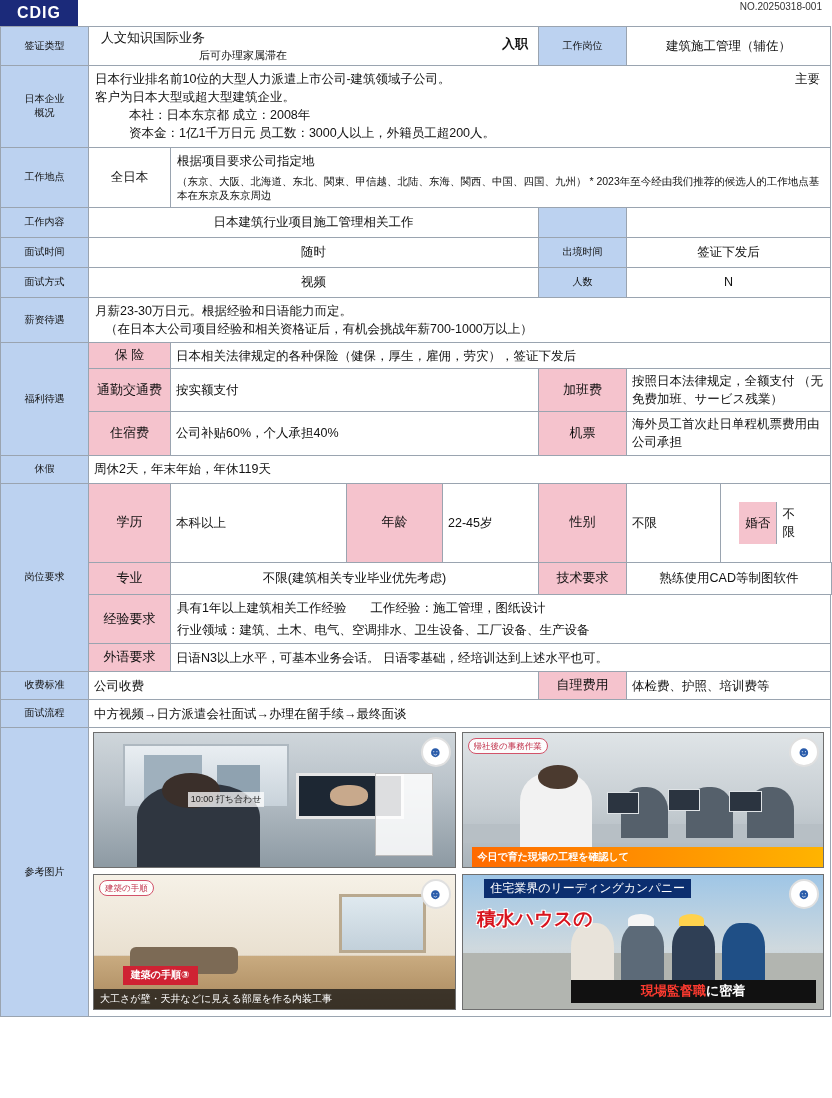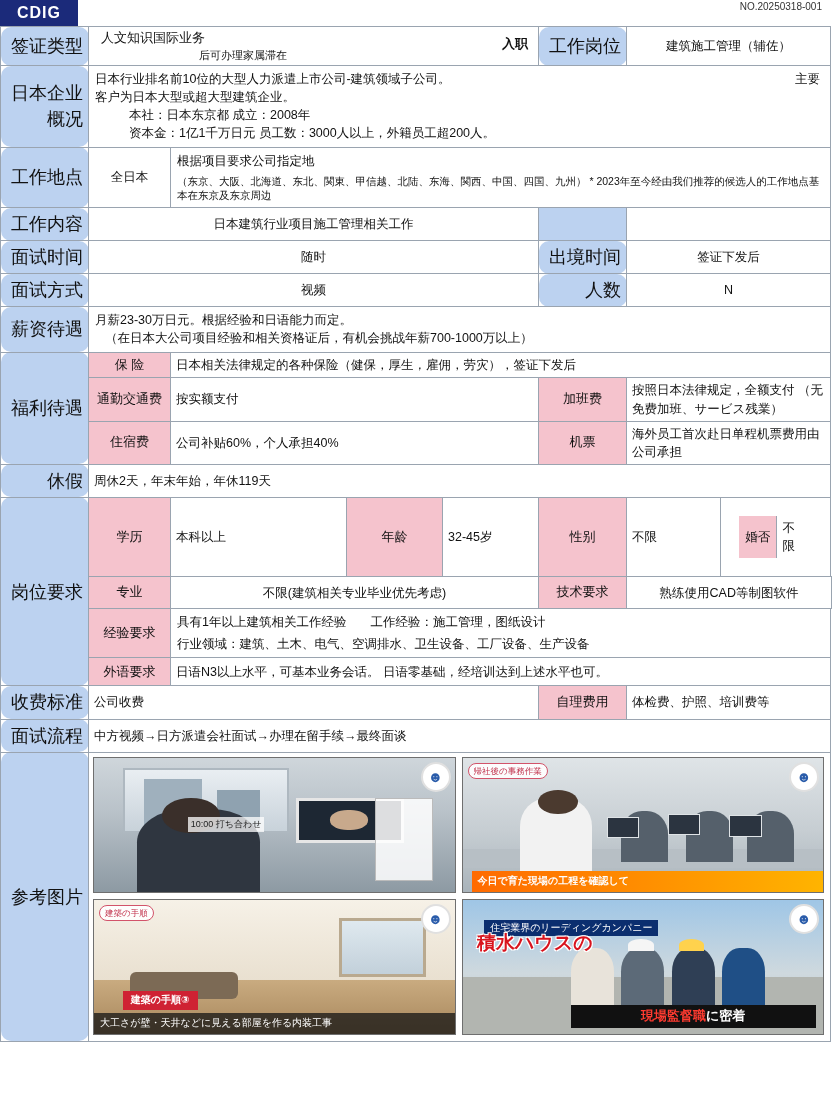--- a/index.html
+++ b/index.html
@@ -67,24 +67,23 @@
     color: #111;
   }
   table.main td {
     border: 1px solid #9aa4b0;
     padding: 3px 5px;
     vertical-align: middle;
     line-height: 1.45;
   }
   .lbl {
     background: #bcd2f0;
-    text-align: right;
+    text-align: center;
     font-weight: normal;
-    font-size: 18px;
-    border-radius: 10px;
+    font-size: 10px;
   }
   .lbl-pink {
     background: #f5c3cd;
     text-align: center;
     font-size: 13px;
   }
   .blue-cell {
     background: #bcd2f0;
   }
   .ctr { text-align: center; }
@@ -296,23 +295,23 @@
     width: 12%; height: 44%;
     border-radius: 40% 40% 0 0;
   }
   .p4 .helmet {
     position: absolute;
     width: 7%; height: 9%;
     background: #f0f0f0;
     border-radius: 50% 50% 0 0;
   }
   .p4 .topband {
-    position: absolute; top: 20px; left: 6%;
+    position: absolute; top: 4px; left: 6%;
     background: #0b2e6f; color: #fff;
-    font-size: 10px; padding: 1px 6px;
+    font-size: 12px; padding: 1px 6px;
   }
   .p4 .bigred {
     position: absolute; left: 4%; top: 22%;
     color: #d8141e;
     font-size: 19px; font-weight: bold;
     text-shadow: 1px 1px 0 #fff, -1px -1px 0 #fff, 1px -1px 0 #fff, -1px 1px 0 #fff;
   }
   .p4 .blackband {
     position: absolute; left: 30%; right: 2%; bottom: 6px;
     background: #111; color: #fff;
@@ -434,21 +433,21 @@
     <tr>
       <td class="lbl">休假</td>
       <td colspan="7" class="lft" style="height:28px">周休2天，年末年始，年休119天</td>
     </tr>
 
     <tr>
       <td class="lbl" rowspan="4">岗位要求</td>
       <td class="lbl-pink">学历</td>
       <td class="lft">本科以上</td>
       <td class="lbl-pink">年龄</td>
-      <td class="lft">32-45岁</td>
+      <td class="lft">22-45岁</td>
       <td class="lbl-pink">性别</td>
       <td class="lft">不限</td>
       <td style="padding:18px">
         <table class="inner">
           <tbody>
                 <tr>
             <td class="lbl-pink ctr" style="width:52%;border-top:none;border-bottom:none;border-left:none">婚否</td>
             <td class="lft" style="border-top:none;border-bottom:none;border-right:none">不限</td>
           </tr>
         </tbody>

